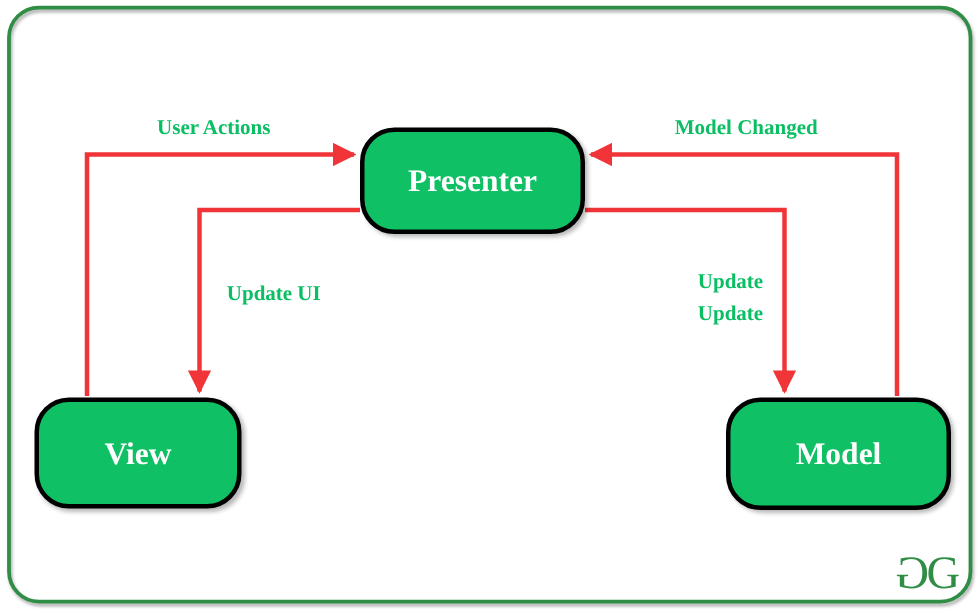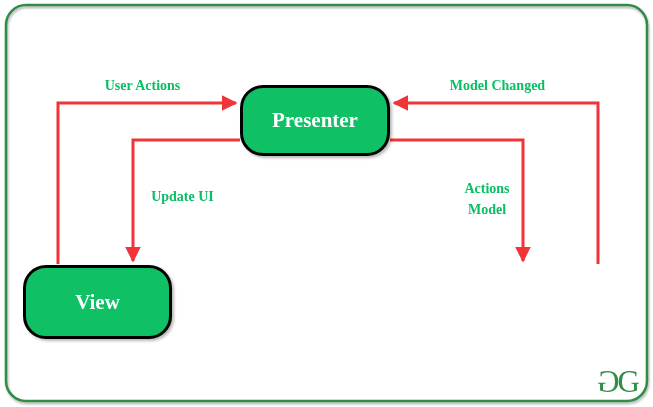--- a/index.html
+++ b/index.html
@@ -8,21 +8,21 @@
     font-family:"Liberation Serif","DejaVu Serif",serif;
   }
   .layer{position:absolute;left:0;top:0;width:653px;height:407px;}
   .node{
     position:absolute;display:flex;align-items:center;justify-content:center;
     background:#0fc064;border:3px solid #000000;border-radius:23px;
     box-shadow:2px 2px 3px rgba(0,0,0,0.28);
     color:#ffffff;font-weight:bold;font-size:21px;box-sizing:border-box;
   }
   .node-presenter{left:240px;top:85px;width:150px;height:71px;}
-  .node-view{left:23px;top:265px;width:149px;height:74px;}
+  .node-view{left:23px;top:265px;width:138px;height:74px;}
   .node-model{left:484px;top:265px;width:150px;height:75px;}
   .edge-label{
     position:absolute;color:#0abf63;font-weight:bold;font-size:14px;
     text-align:center;line-height:21px;
   }
   .lbl-user-actions{left:60px;top:75px;width:165px;}
   .lbl-model-changed{left:415px;top:75px;width:165px;}
   .lbl-update-ui{left:120px;top:186px;width:125px;}
   .lbl-update-model{left:447px;top:178px;width:80px;}
   .logo{
@@ -54,23 +54,26 @@
 
     <path d="M 390 140 L 523 140 L 523 261" fill="none" stroke="#f03438" stroke-width="3" marker-end="url(#arrowhead)"></path>
   </svg>
 
   <div class="node node-presenter">
     <span>Presenter</span>
   </div>
   <div class="node node-view">
     <span>View</span>
   </div>
+  <div class="node node-model">
+    <span>Model</span>
+  </div>
 
   <div class="edge-label lbl-user-actions">User Actions</div>
   <div class="edge-label lbl-model-changed">Model Changed</div>
   <div class="edge-label lbl-update-ui">Update UI</div>
-  <div class="edge-label lbl-update-model">Actions Model</div>
+  <div class="edge-label lbl-update-model">Update Update</div>
 
   <div class="logo">
     <span class="g-flip">G</span><span>G</span>
   </div>
 
 </div>
 
 </body></html>

